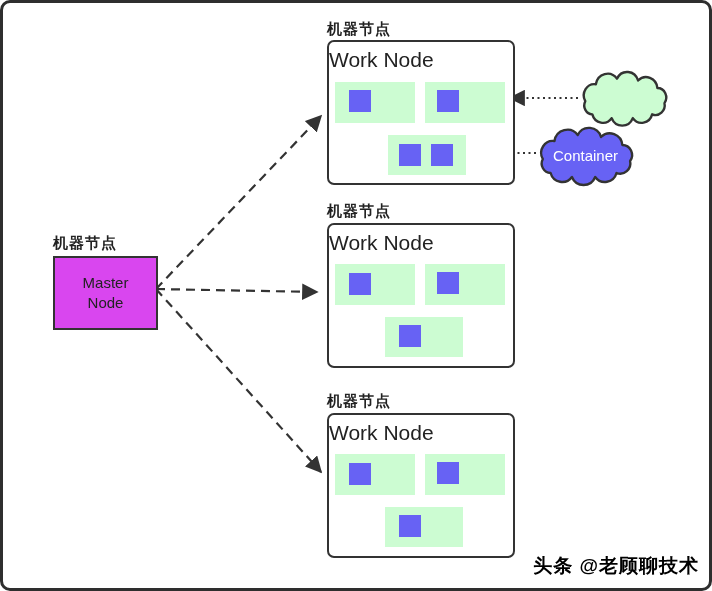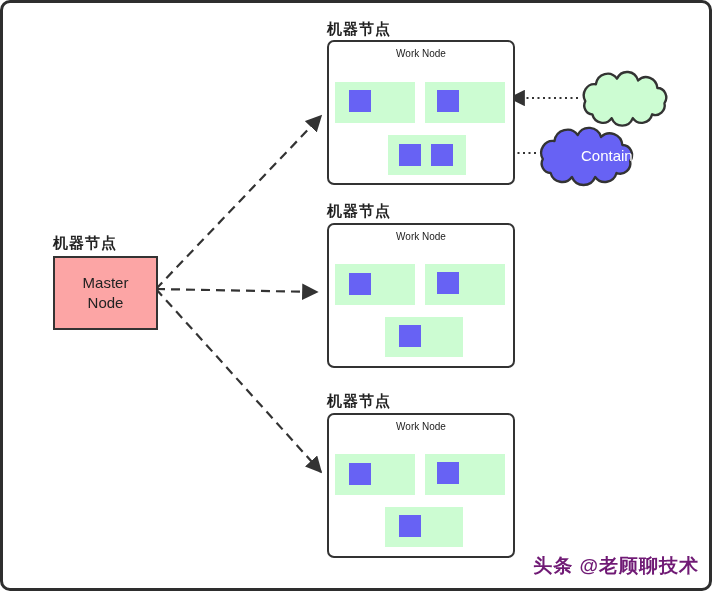--- a/index.html
+++ b/index.html
@@ -16,41 +16,41 @@
   .cloud.purple{fill:var(--purple,#6762f4);}
   .caption{
     position:absolute;text-align:left;font-weight:bold;font-size:15px;color:#222;
     letter-spacing:1px;
   }
   .wn-box{
     position:absolute;width:188px;height:145px;box-sizing:border-box;
     border:2px solid #333;border-radius:7px;background:#fff;
   }
   .wn-title{
-    position:absolute;top:6px;left:0;width:100%;text-align:center;
-    font-size:10px;color:#222;
+    position:absolute;top:6px;left:0;width:100%;text-align:left;
+    font-size:21px;color:#222;
   }
   .pods{position:absolute;left:0;top:0;width:100%;height:100%;}
   .pod{position:absolute;background:var(--green,#ccfcd2);}
   .container-sq{position:absolute;width:22px;height:22px;background:var(--purple,#6762f4);}
   .master-box{
     position:absolute;left:50px;top:253px;width:105px;height:74px;box-sizing:border-box;
-    border:2.5px solid #333;background:#fca5a5;display:flex;align-items:center;justify-content:center;
+    border:2.5px solid #333;background:#d946ef;display:flex;align-items:center;justify-content:center;
   }
   .master-title{
     width:74px;text-align:center;font-size:15px;line-height:1.35;color:#222;
   }
   .cloud-label{
     position:absolute;display:flex;align-items:center;justify-content:center;
     font-size:15px;color:#1e1e1e;
   }
   .cloud-label.light{color:#ffffff;}
   .watermark{
     position:absolute;right:10px;bottom:9px;font-size:19px;font-weight:bold;
-    color:#701a75;letter-spacing:1px;
+    color:#000000;letter-spacing:1px;
     text-shadow:2px 2px 0 #ffffff,1px 1px 0 #ffffff;
   }
 </style>
 </head>
 <body>
 
 <div class="frame">
 
   <svg class="overlay" width="712" height="591" viewBox="0 0 712 591">
     <defs>
@@ -114,17 +114,17 @@
         </div>
         <div class="pod" style="left: 96px; top: 39px; width: 80px; height: 41px;">
           <div class="container-sq" style="left: 12px; top: 8px;"></div>
         </div>
         <div class="pod" style="left: 56px; top: 92px; width: 78px; height: 40px;">
           <div class="container-sq" style="left: 14px; top: 8px;"></div>
         </div>
       </div>
   </div>
 
-  <div class="cloud-label light" style="left:562px;top:126px;width:97px;height:52px">Container</div>
+  <div class="cloud-label light" style="left:534px;top:126px;width:97px;height:52px">Container</div>
 
   <div class="watermark">头条 @老顾聊技术</div>
 
 </div>
 
 </body></html>

